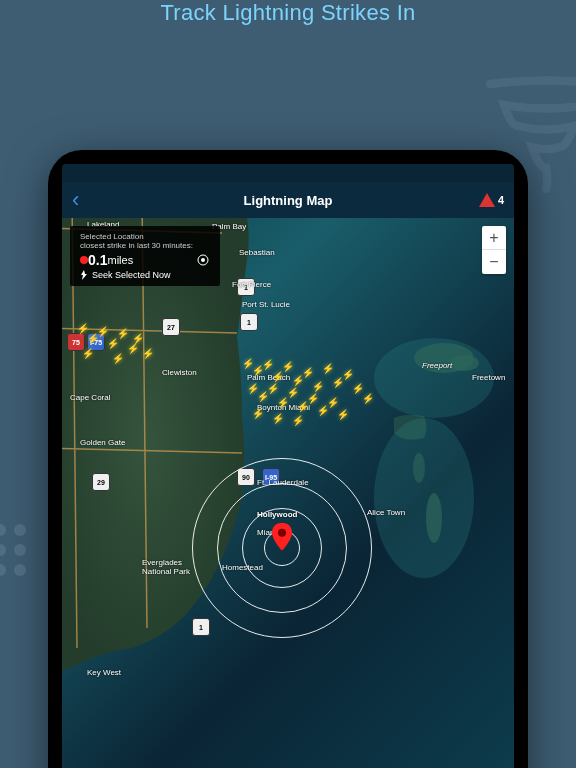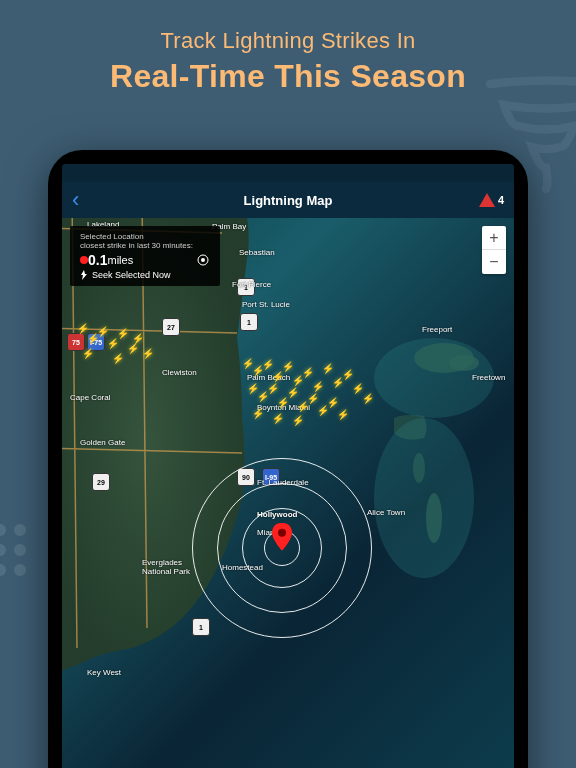--- a/index.html
+++ b/index.html
@@ -26,22 +26,21 @@
 }
 .dots-decoration {
   position: absolute;
   left: -10px;
   top: 520px;
   opacity: 0.25;
 }
 .promo-header {
   position: relative;
   text-align: center;
-  padding-top: 28px;
-  color: #fdba74;
+  color: #7dd3fc;
 }
 .promo-sub {
   font-size: 22px;
   font-weight: 300;
   letter-spacing: 0.3px;
 }
 .promo-main {
   font-size: 32px;
   font-weight: 700;
   margin-top: 4px;
@@ -261,21 +260,20 @@
     <circle cx="30" cy="10" r="6" fill="#8aa5b5"></circle>
     <circle cx="10" cy="30" r="6" fill="#8aa5b5"></circle>
     <circle cx="30" cy="30" r="6" fill="#8aa5b5"></circle>
     <circle cx="10" cy="50" r="6" fill="#8aa5b5"></circle>
     <circle cx="30" cy="50" r="6" fill="#8aa5b5"></circle>
   </svg>
 </div>
 
 <div class="promo-header">
   <div class="promo-sub">Track Lightning Strikes In</div>
-  <div class="promo-main">Real-Time This Season</div>
 </div>
 
 <div class="device">
   <div class="screen">
     <div class="status-bar"></div>
 
     <div class="app-header">
       <span class="back-btn">‹</span>
       <span class="app-title">Lightning Map</span>
       <div class="alert-badge">
@@ -330,21 +328,21 @@
       <span class="city-label" style="left:8px;top:175px;">Cape Coral</span>
       <span class="city-label" style="left:18px;top:220px;">Golden Gate</span>
       <span class="city-label" style="left:195px;top:185px;">Boynton Miami</span>
       <span class="city-label" style="left:195px;top:260px;">Ft. Lauderdale</span>
       <span class="city-label" style="left:195px;top:292px;font-weight:bold;">Hollywood</span>
       <span class="city-label" style="left:195px;top:310px;">Miami</span>
       <span class="city-label" style="left:160px;top:345px;">Homestead</span>
       <span class="city-label" style="left:80px;top:340px;white-space:pre;">Everglades
 National Park</span>
       <span class="city-label" style="left:25px;top:450px;">Key West</span>
-      <span class="city-label" style="left:360px;top:107px;">Freeport</span>
+      <span class="city-label" style="left:360px;top:143px;font-style:italic;">Freeport</span>
       <span class="city-label" style="left:410px;top:155px;">Freetown</span>
       <span class="city-label" style="left:305px;top:290px;">Alice Town</span>
 
       <div class="lightning-cluster" style="left:10px;top:100px;width:90px;height:60px;">
         <span class="bolt" style="left:5px;top:5px;">⚡</span>
           <span class="bolt" style="left:15px;top:15px;">⚡</span>
           <span class="bolt" style="left:25px;top:8px;">⚡</span>
           <span class="bolt" style="left:35px;top:20px;">⚡</span>
           <span class="bolt" style="left:45px;top:10px;">⚡</span>
           <span class="bolt" style="left:55px;top:25px;">⚡</span>

